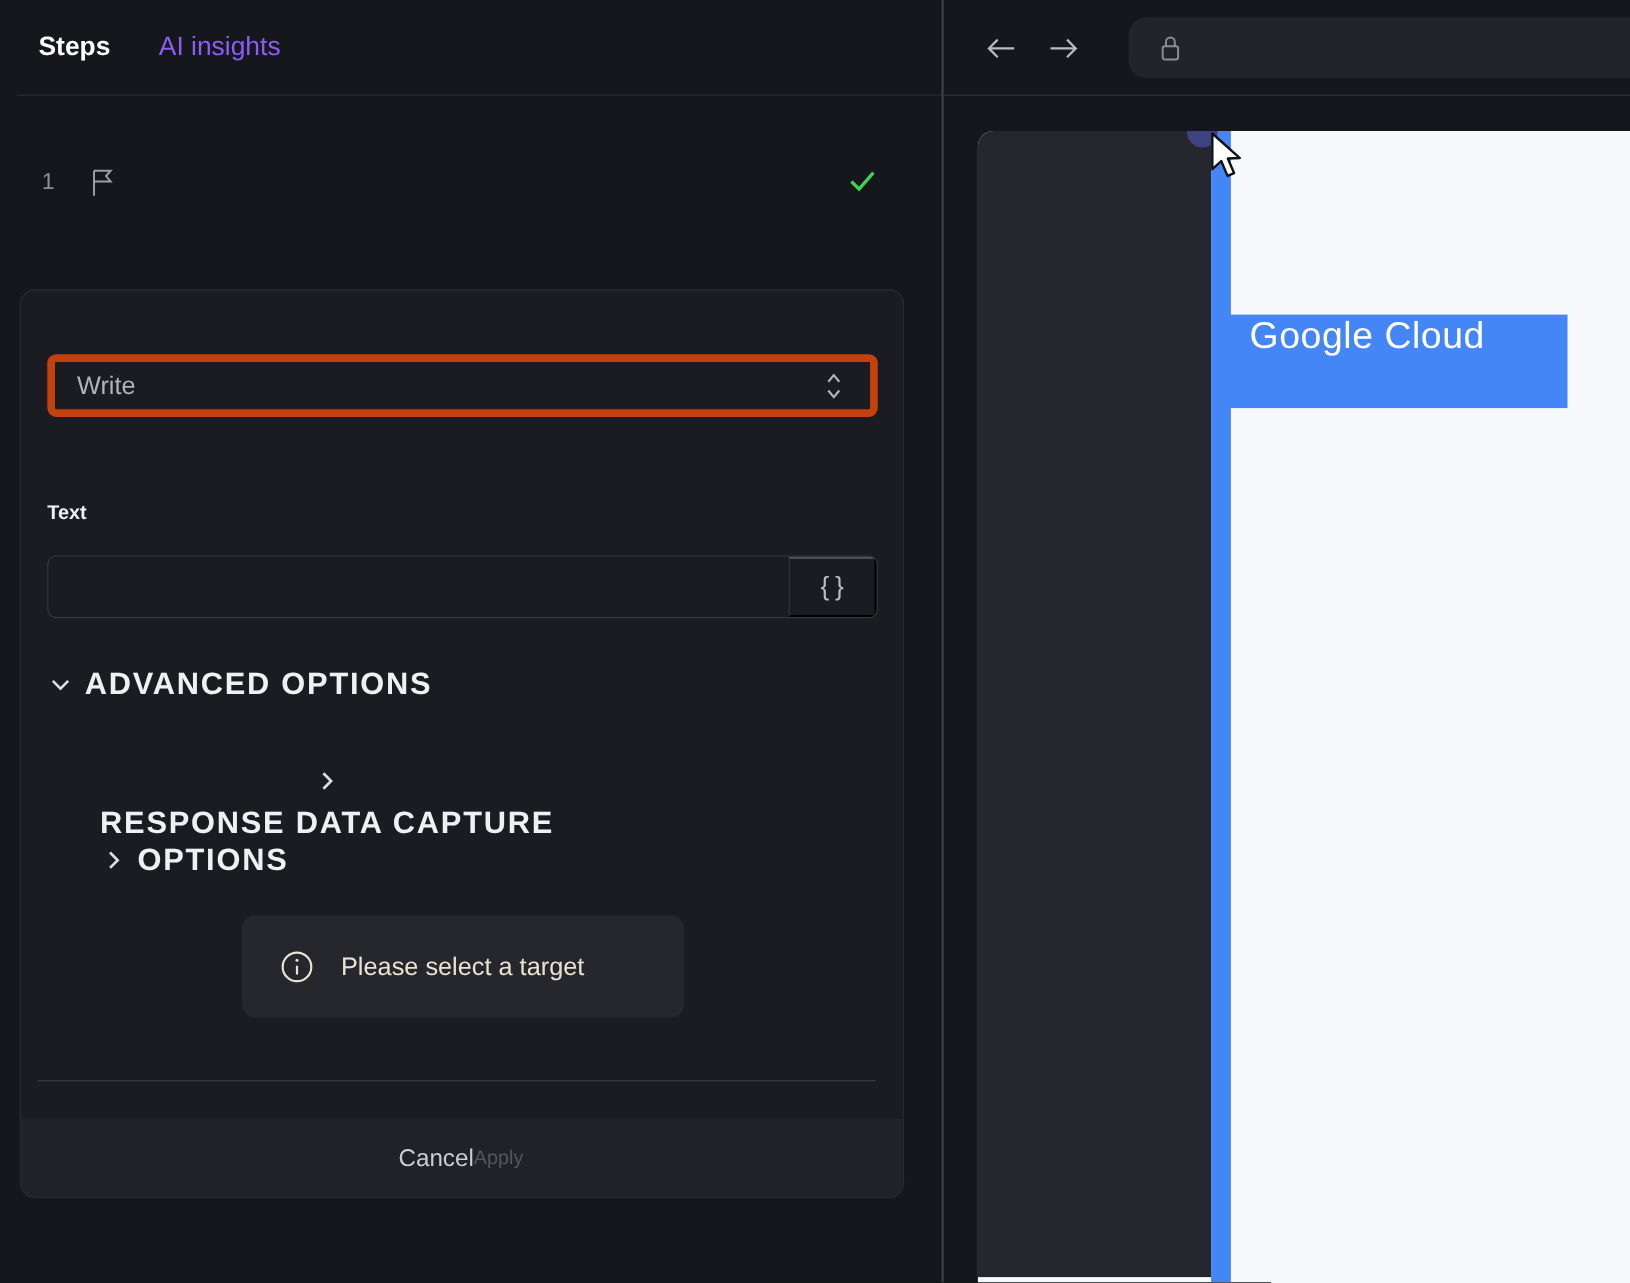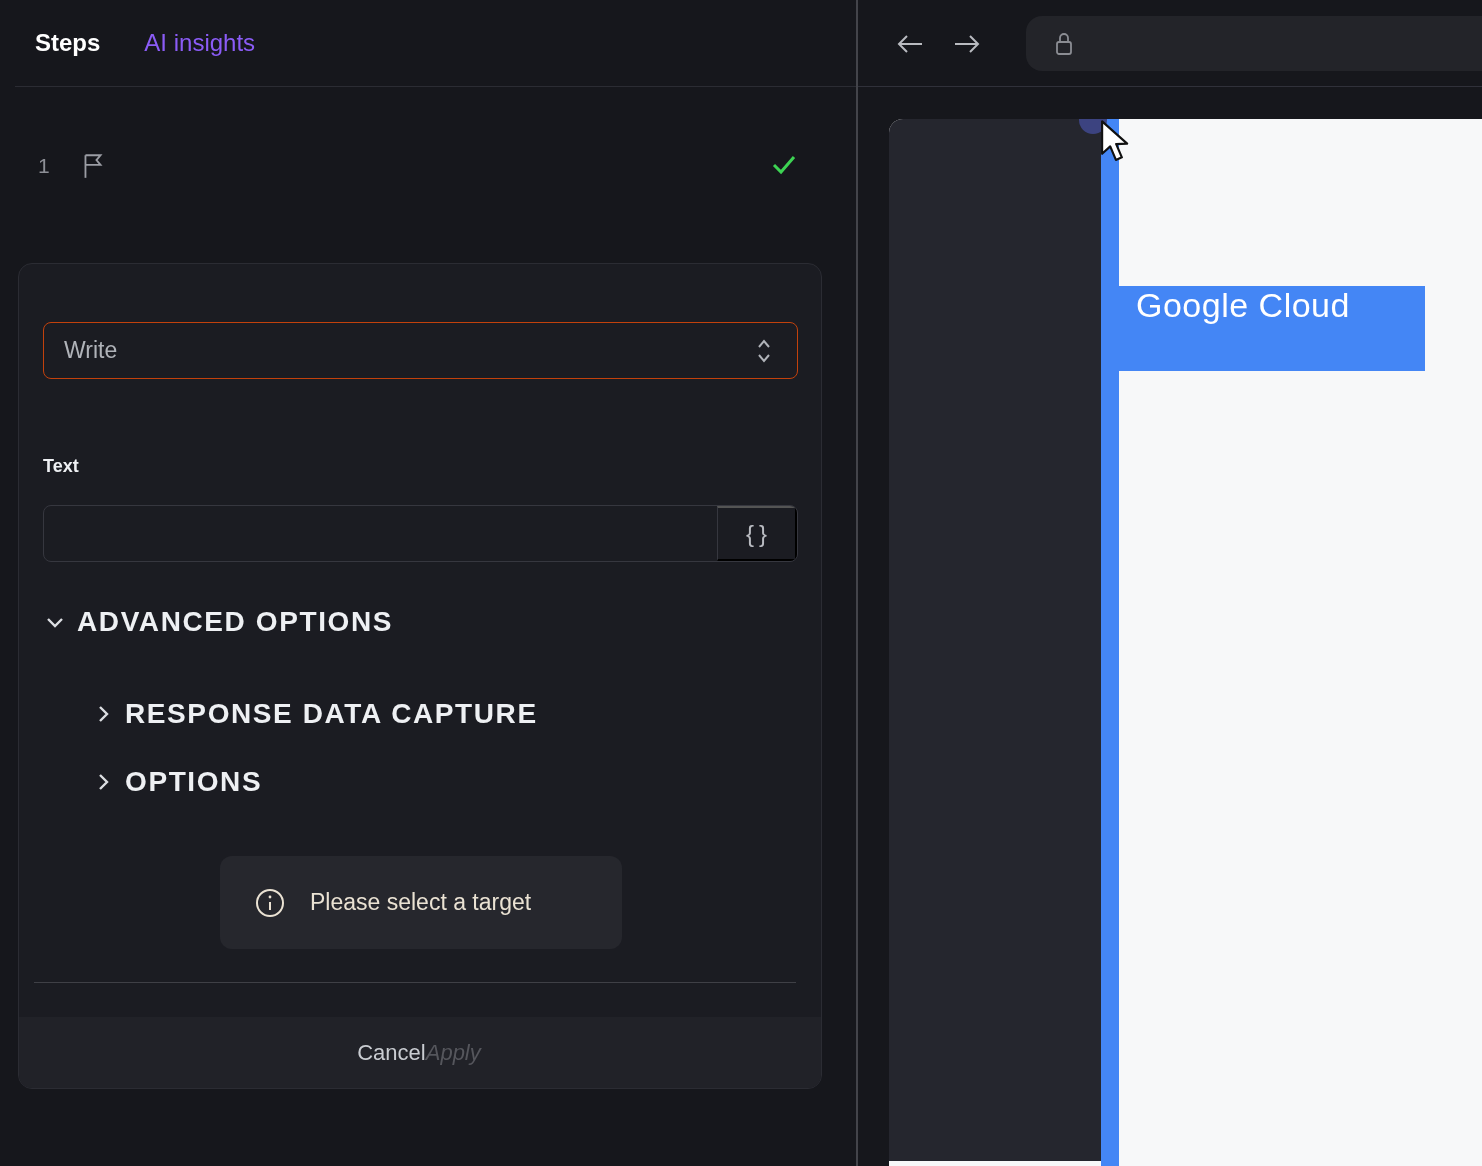--- a/index.html
+++ b/index.html
@@ -31,21 +31,21 @@
   .step-text a { color:#9ea0a8; text-decoration:underline; text-underline-offset:5px; }
   .check-wrap { position:absolute; left:768px; top:0; width:32px; height:32px; }
 
   .card {
     position:absolute; left:18px; top:263px; width:804px; height:826px;
     background:#1b1c22; border:1px solid #2b2c33; border-radius:14px;
   }
 
   .action-select {
     position:absolute; left:24px; top:58px; width:755px; height:57px;
-    border:1px solid #c2410c; border-radius:8px;
+    border:7px solid #c2410c; border-radius:8px;
     display:flex; align-items:center; padding:0 20px; cursor:pointer;
   }
   .action-select .value { font-size:23px; color:#b0b3b9; flex:1; }
   .unfold-wrap { width:26px; height:30px; }
 
   .field-label { position:absolute; left:24px; top:192px; font-size:18px; font-weight:700; color:#eef0f3; }
 
   .input-group {
     position:absolute; left:24px; top:241px; width:755px; height:57px;
     border:1px solid #36373f; border-radius:8px; display:flex; overflow:hidden;
@@ -58,40 +58,40 @@
     width:80px; border-left:1px solid #36373f; background:transparent;
     color:#b9bbc1; font-size:24px; letter-spacing:5px; text-indent:5px;
     display:flex; align-items:center; justify-content:center; cursor:pointer;
     font-family:"Liberation Sans", sans-serif;
   }
 
   .section-row { position:absolute; display:flex; align-items:center; gap:10px; cursor:pointer; }
   .section-row .chev { width:24px; height:24px; flex:0 0 auto; }
   .section-title { font-size:28px; font-weight:700; letter-spacing:1.6px; color:#eef0f3; white-space:nowrap; }
   .row-advanced { left:24px; top:342px; }
-  .row-sub1 { left:72px; top:434px; }
+  .row-sub1 { left:72px; top:434px;flex-direction:column; }
   .row-sub2 { left:72px; top:502px; }
 
   .notice {
-    position:absolute; left:201px; top:592px; width:402px; height:93px;
+    position:absolute; left:201px; top:568px; width:402px; height:93px;
     background:#26272d; border-radius:12px;
     display:flex; align-items:center; gap:24px; padding-left:34px;
   }
   .notice .info-wrap { width:32px; height:32px; flex:0 0 auto; }
   .notice-text { font-size:23px; color:#eae2d3; white-space:nowrap; }
 
   .card-hr { position:absolute; left:15px; top:718px; width:762px; height:1px; background:#3f4046; }
 
   .card-footer {
     position:absolute; left:0; bottom:0; width:100%; height:71px;
     background:#212228; border-radius:0 0 13px 13px;
     display:flex; align-items:center; justify-content:center; padding:0 24px 0 22px;
   }
   .btn-cancel { background:none; border:none; font-size:22px; color:#c9ccd1; cursor:pointer; font-family:"Liberation Sans", sans-serif; }
-  .btn-apply  { background:none; border:none; font-size:22px; color:#55565c; cursor:default; font-family:"Liberation Sans", sans-serif;font-style:italic; }
+  .btn-apply  { background:none; border:none; font-size:18px; color:#55565c; cursor:default; font-family:"Liberation Sans", sans-serif; }
 
   .v-divider { position:absolute; left:856px; top:0; width:2px; height:1166px; background:#43444a; }
 
   
   .right-panel { position:absolute; left:858px; top:0; width:624px; height:1166px; background:#16171c; }
 
   .browser-topbar {
     position:absolute; left:0; top:0; width:100%; height:87px;
     border-bottom:1px solid #30313a;
   }

